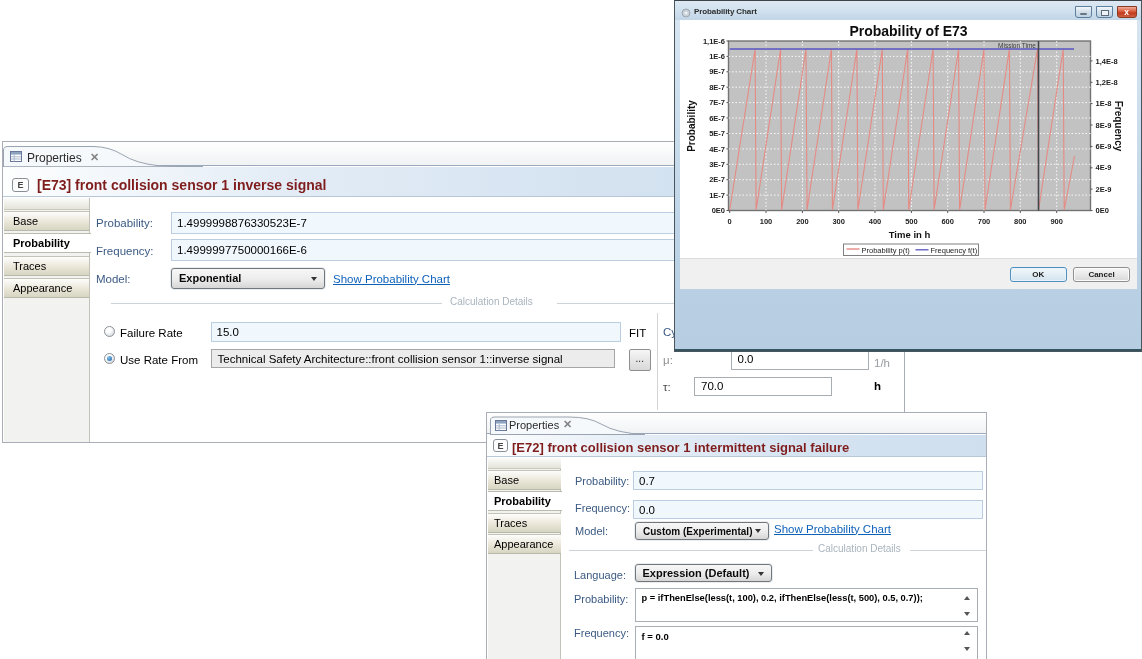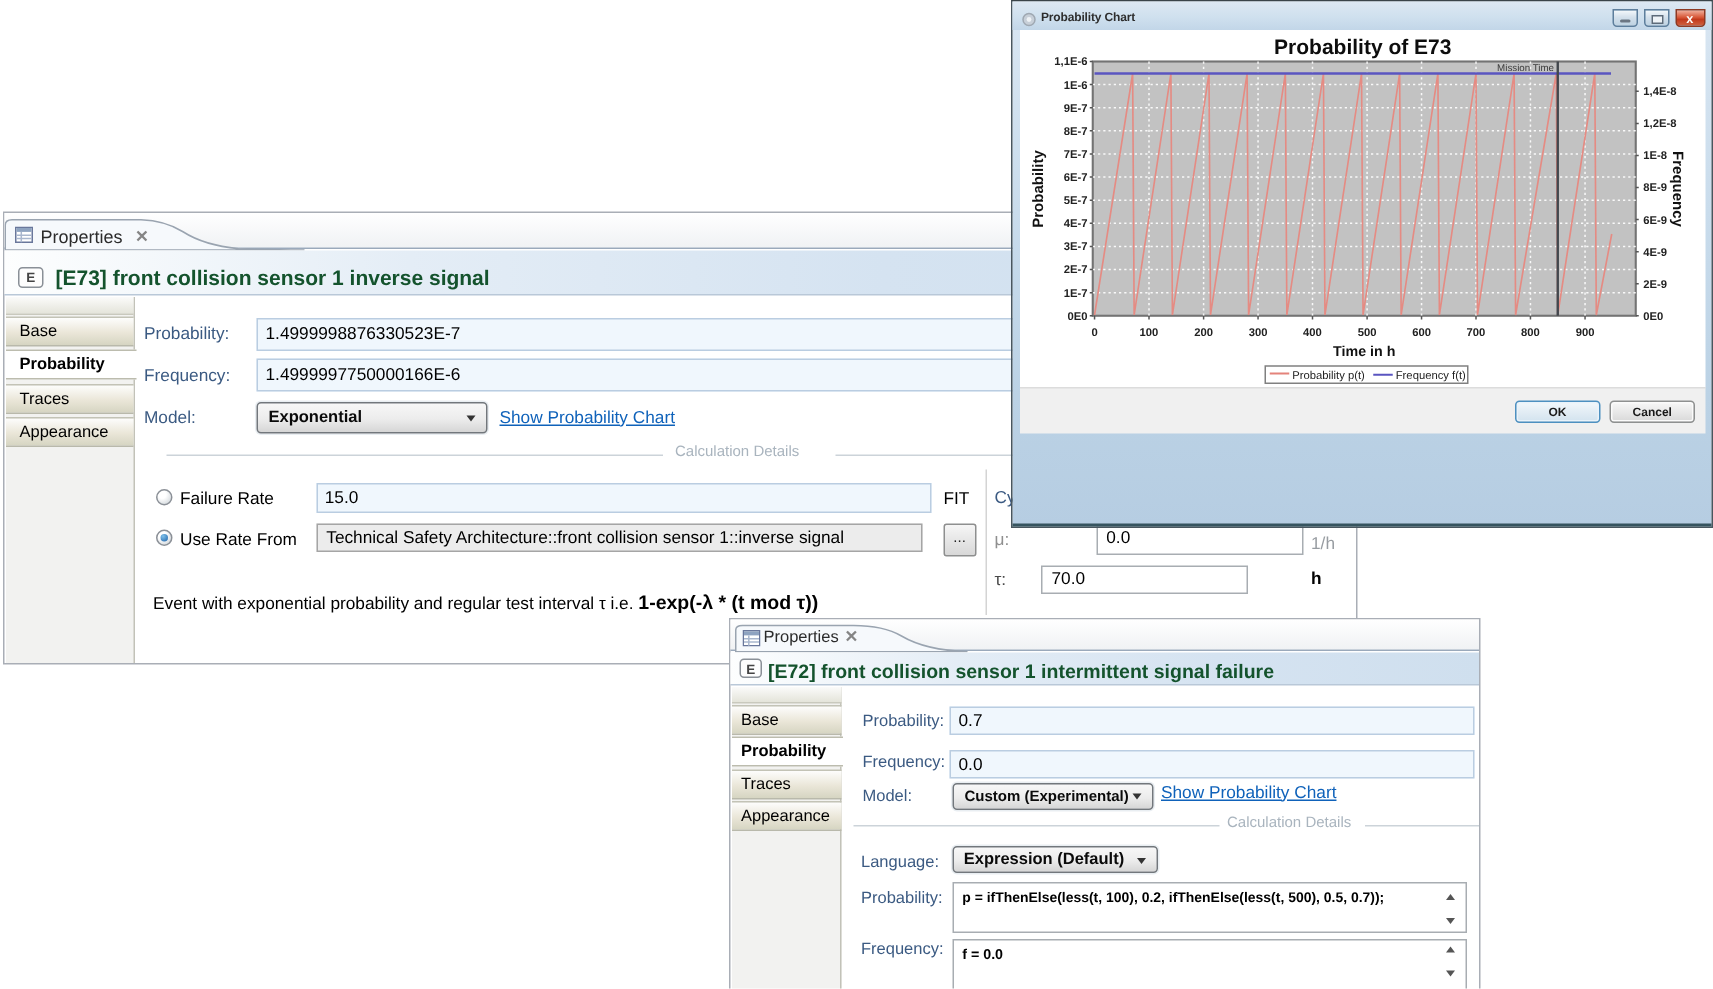--- a/index.html
+++ b/index.html
@@ -6,21 +6,21 @@
  font-family:"Liberation Sans",sans-serif;-webkit-font-smoothing:antialiased}
 .abs{position:absolute}
 .panel{position:absolute;background:#fff;border:1px solid #a9aeb6}
 .tabbar{position:absolute;left:0;top:0;right:0;background:linear-gradient(#ffffff,#f0f2f4);border-bottom:1px solid #9aa9bb}
 .tabshape{position:absolute;left:0;top:2px}
 .tabico{position:absolute}
 .tabtxt{position:absolute;font-size:12px;color:#2b2b2b;white-space:nowrap}
 .tabx{position:absolute;font-size:11px;color:#858585;font-weight:bold}
 .hdr{position:absolute;left:0;right:0;background:linear-gradient(90deg,#fdfefe,#e4edf6 30%,#d5e3f1 65%,#cfdfee);border-bottom:1px solid #b9c8d8}
 .eico{position:absolute;background:#fdfdfd;border:1px solid #8a9097;border-radius:3px;font-size:9px;font-weight:bold;color:#444;text-align:center}
-.htitle{position:absolute;font-weight:bold;color:#14532d;white-space:nowrap}
+.htitle{position:absolute;font-weight:bold;color:#7f1d1d;white-space:nowrap}
 .sbtn{position:absolute;left:1px;width:85px;height:20px;background:linear-gradient(#fdfdfc,#eae6d8 55%,#d6d5c2);border-top:1px solid #c3c3b6;border-bottom:1px solid #b9b9ab;font-size:11px;color:#000;line-height:19px;padding-left:9px;white-space:nowrap}
 .sbtn.sel{background:#fff;border-top:1px solid #bcbcae;border-bottom:1px solid #bcbcae;font-weight:bold}
 .lbl{position:absolute;font-size:11.5px;color:#3b5a82;white-space:nowrap}
 .txt{position:absolute;font-size:11.5px;color:#000;white-space:nowrap}
 .fld{position:absolute;background:#f0f7fd;border:1px solid #bacde1;font-size:11.5px;color:#000;line-height:16px;padding-left:5px;white-space:nowrap;overflow:hidden}
 .fldw{position:absolute;background:#fff;border:1px solid #a8adb2;font-size:11.5px;color:#000;padding-left:6px;white-space:nowrap;overflow:hidden}
 .fldg{position:absolute;background:#ececec;border:1px solid #a5a5a5;font-size:11.5px;color:#000;padding-left:6px;white-space:nowrap;overflow:hidden}
 .combo{position:absolute;background:linear-gradient(#f7f7f7,#ececec 55%,#d6d6d6);border:1px solid #72777c;border-radius:3px;font-size:11px;font-weight:600;color:#0a0a0a;padding-left:7px;white-space:nowrap;box-shadow:0 0 0 1px #e9eef2}
 .combo i{position:absolute;right:7px;top:50%;margin-top:-1.5px;width:0;height:0;border:3.6px solid transparent;border-top:4.6px solid #333;border-bottom:none}
 .link{position:absolute;font-size:11.5px;color:#0f62ba;text-decoration:underline;white-space:nowrap}
@@ -74,21 +74,20 @@
  <div class="sep" style="left:554px;top:160.5px;width:335px"></div>
 
  <div class="radio" style="left:101px;top:184px"></div>
  <div class="txt" style="left:117px;top:184.5px">Failure Rate</div>
  <div class="fld" style="left:207.5px;top:179.5px;width:410px;height:20.5px;line-height:19px">15.0</div>
  <div class="txt" style="left:626px;top:184.5px">FIT</div>
  <div class="radio on" style="left:101px;top:211px"></div>
  <div class="txt" style="left:117px;top:211.5px">Use Rate From</div>
  <div class="fldg" style="left:207.5px;top:207px;width:404px;height:19px;line-height:19.5px">Technical Safety Architecture::front collision sensor 1::inverse signal</div>
  <div class="mini" style="left:625.5px;top:207px;width:22.5px;height:21.5px;line-height:18px">...</div>
- <div class="txt" style="left:99px;top:251.5px">Event with exponential probability and regular test interval τ i.e. <b style="font-size:13px">1-exp(-λ * (t mod τ))</b></div>
 
  <div class="abs" style="left:653.5px;top:171px;width:1px;height:97px;background:#d4d4d4"></div>
  <div class="lbl" style="left:660px;top:183.5px">Cycle kind:</div>
  <div class="combo" style="left:740px;top:179.5px;width:85px;height:20px;line-height:19px">Monitored<i></i></div>
  <div class="lbl" style="left:660px;top:211.5px;color:#8f8f8f">μ:</div>
  <div class="fldw" style="left:727.5px;top:208px;width:138px;height:19.5px;line-height:17px">0.0</div>
  <div class="txt" style="left:871px;top:215px;color:#979ca1">1/h</div>
  <div class="lbl" style="left:660px;top:238.5px;color:#4a4a4a">τ:</div>
  <div class="fldw" style="left:691px;top:234.5px;width:138px;height:19.5px;line-height:17px">70.0</div>
  <div class="txt" style="left:871px;top:238px;font-weight:bold">h</div>

